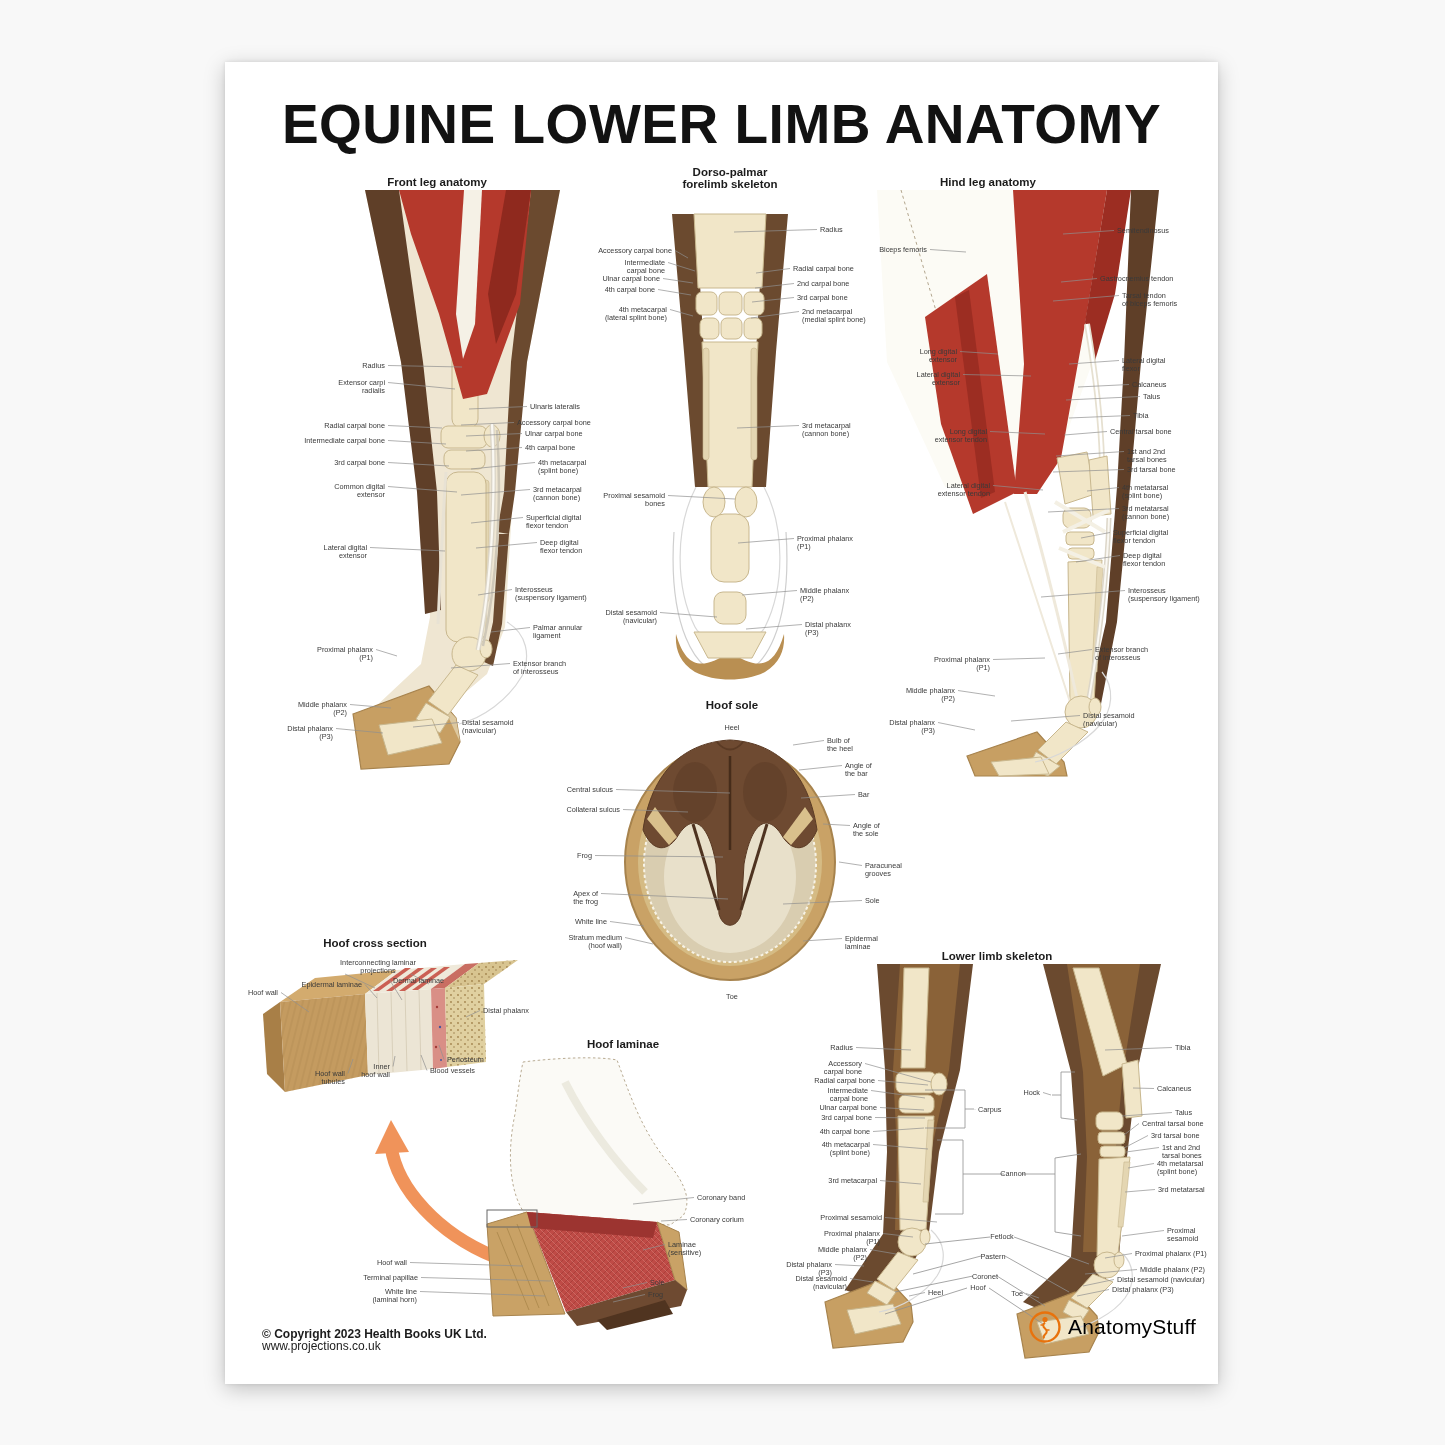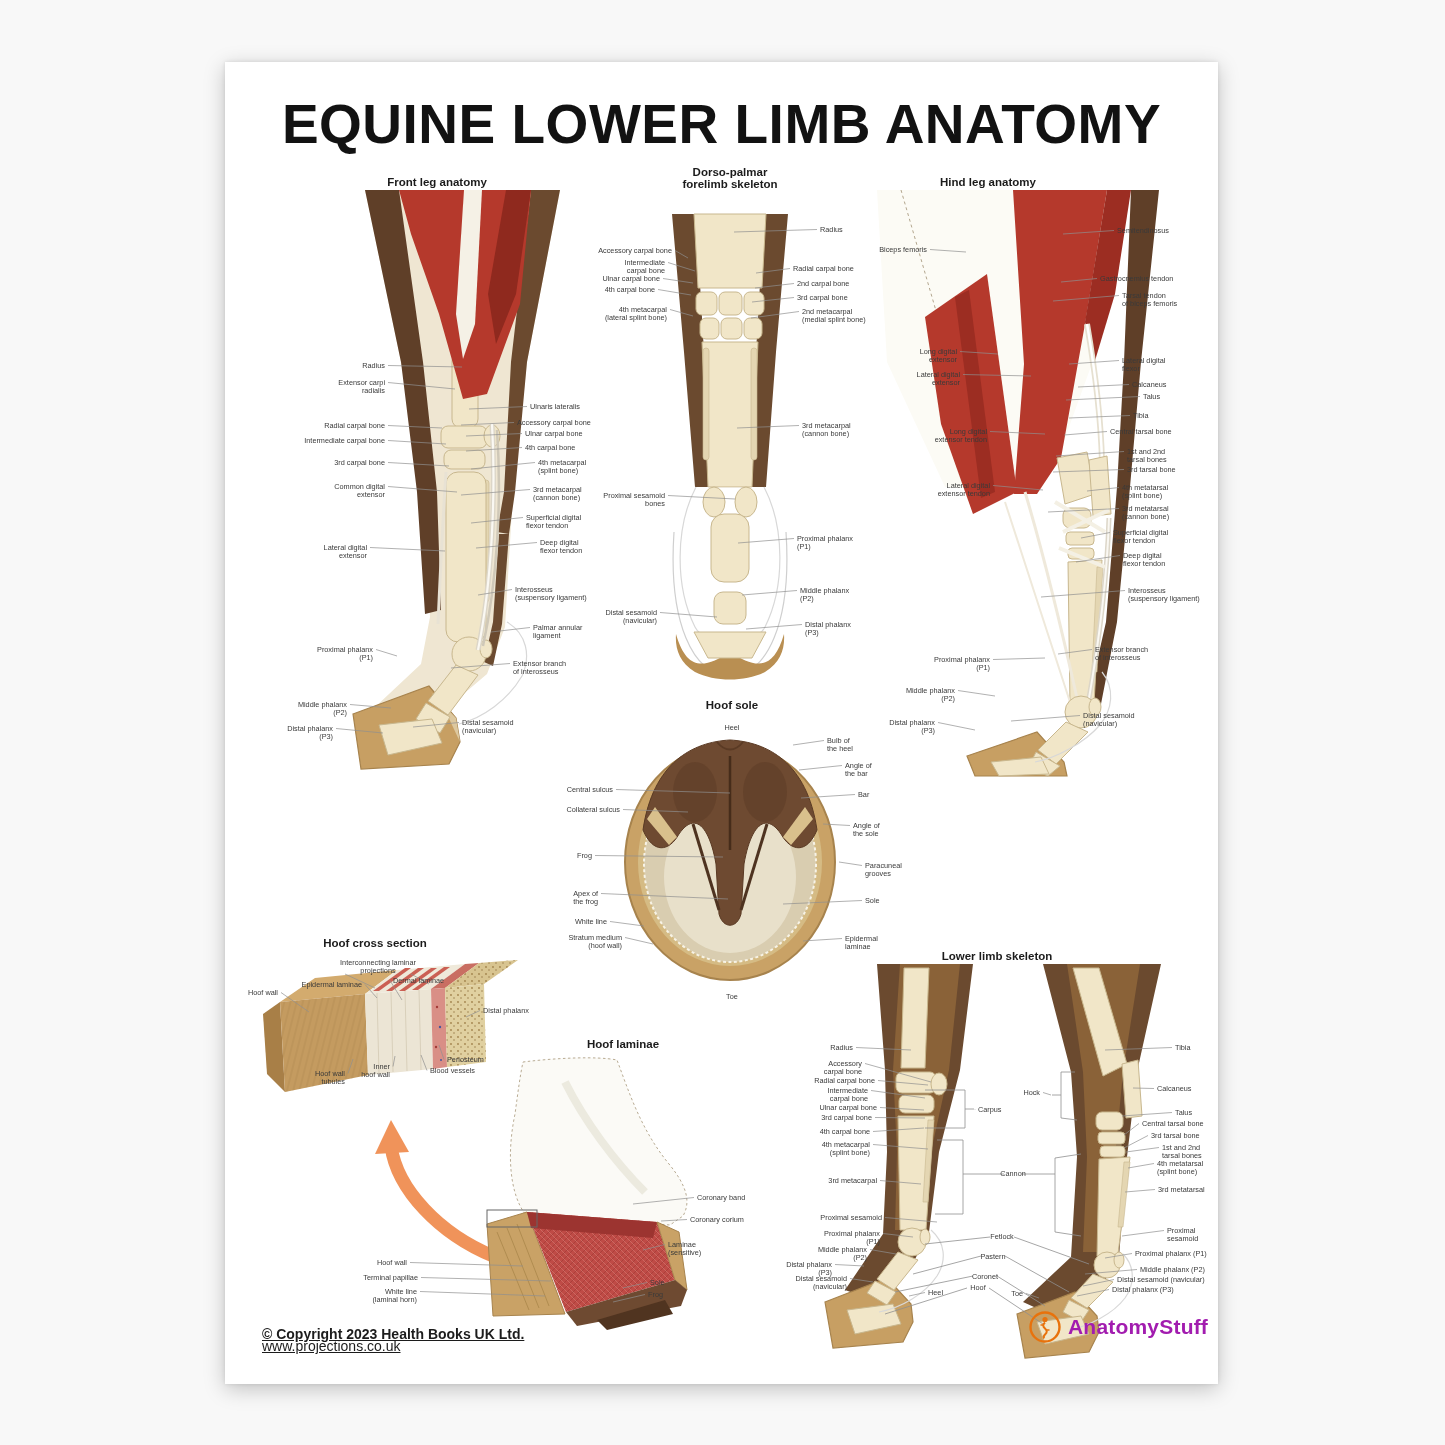--- a/index.html
+++ b/index.html
@@ -9,24 +9,24 @@
     box-shadow:0 5px 20px rgba(0,0,0,.22),0 0 4px rgba(0,0,0,.10);}
   .title{position:absolute;top:30px;left:0;right:0;margin:0;text-align:center;
     font-size:55px;font-weight:700;letter-spacing:.5px;color:#121212;
     font-family:"Liberation Sans",sans-serif;}
   svg.layer{position:absolute;left:0;top:0;width:993px;height:1322px;}
   .labels text{font-family:"Liberation Sans",sans-serif;}
   .section-title{font-size:11.5px;font-weight:700;fill:#1b1b1b;}
   .lbl{font-size:7.3px;fill:#3a3a3a;}
   .leader{stroke:#8f8f8f;stroke-width:.7;}
   .bracket{stroke:#8f8f8f;stroke-width:.8;fill:none;}
-  .copyright{position:absolute;left:37px;top:1266px;color:#1c1c1c;font-size:14px;line-height:12px;text-decoration:underline;}
+  .copyright{position:absolute;left:37px;top:1266px;color:#1c1c1c;font-size:12px;line-height:12px;}
   .copyright .c1{font-weight:700;}
   .logo{position:absolute;left:803px;top:1248px;display:flex;align-items:center;}
-  .logo-text{color:#a21caf;font-size:21px;font-weight:700;letter-spacing:.2px;margin-left:6px;}
+  .logo-text{color:#000000;font-size:21px;font-weight:400;letter-spacing:.2px;margin-left:6px;}
   .bone{fill:#f1e6c8;stroke:#c8b78e;stroke-width:1;}
   .bone2{fill:#e4d6b2;stroke:#c8b78e;stroke-width:.6;}
   .hoofw{fill:#c79f63;stroke:#a7834d;stroke-width:1.2;}
   .ghost{fill:none;stroke:#d8d8d8;stroke-width:1.2;}
 </style>
 </head>
 <body>
 
 <div class="page">
   <div class="poster">

